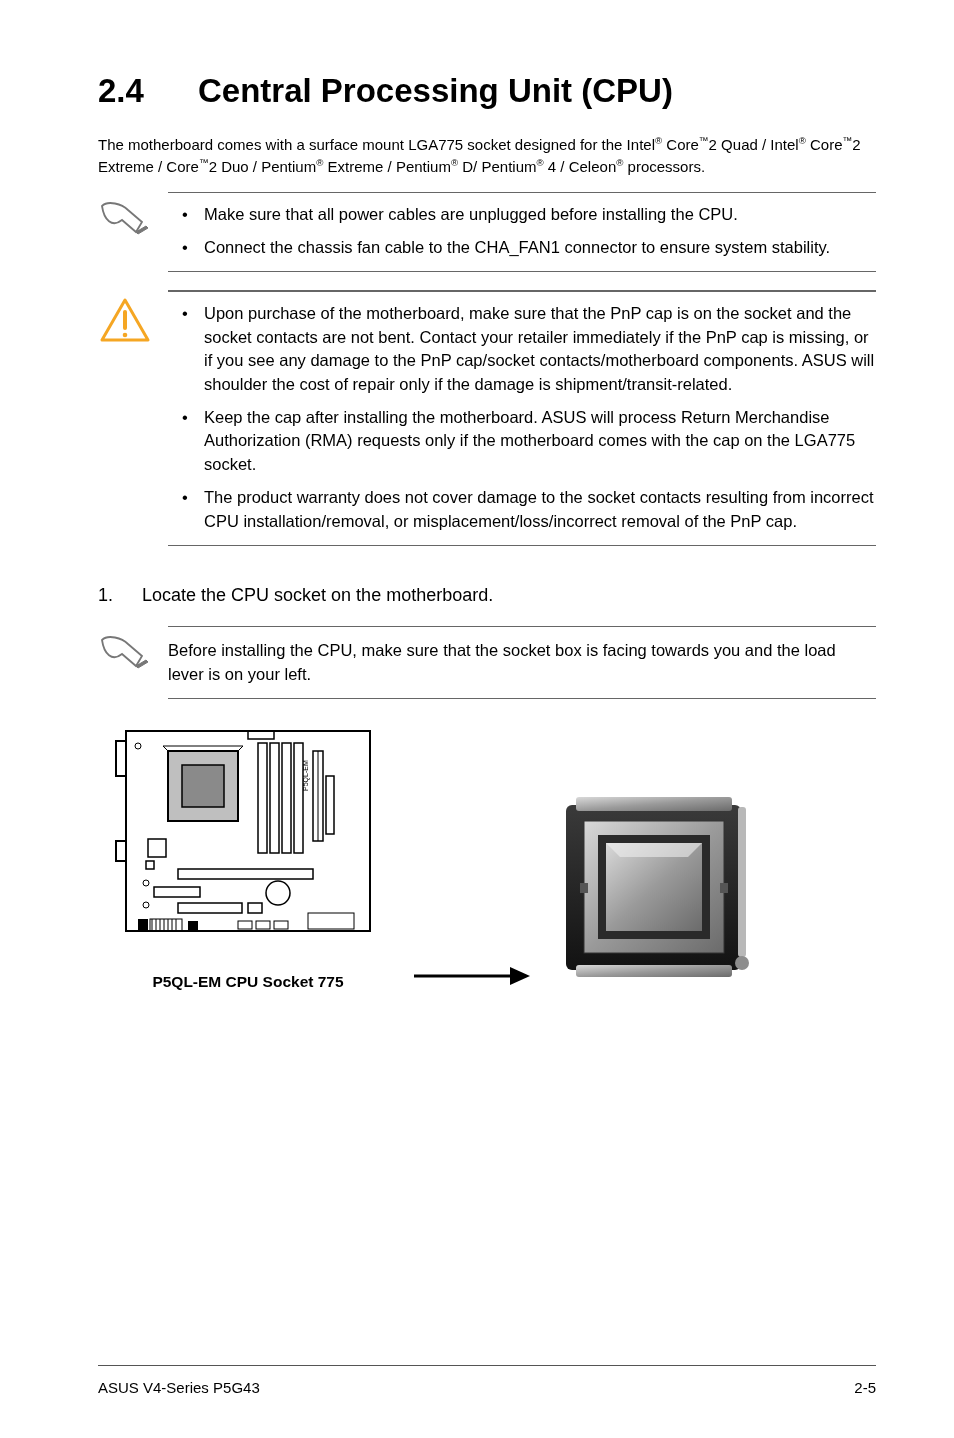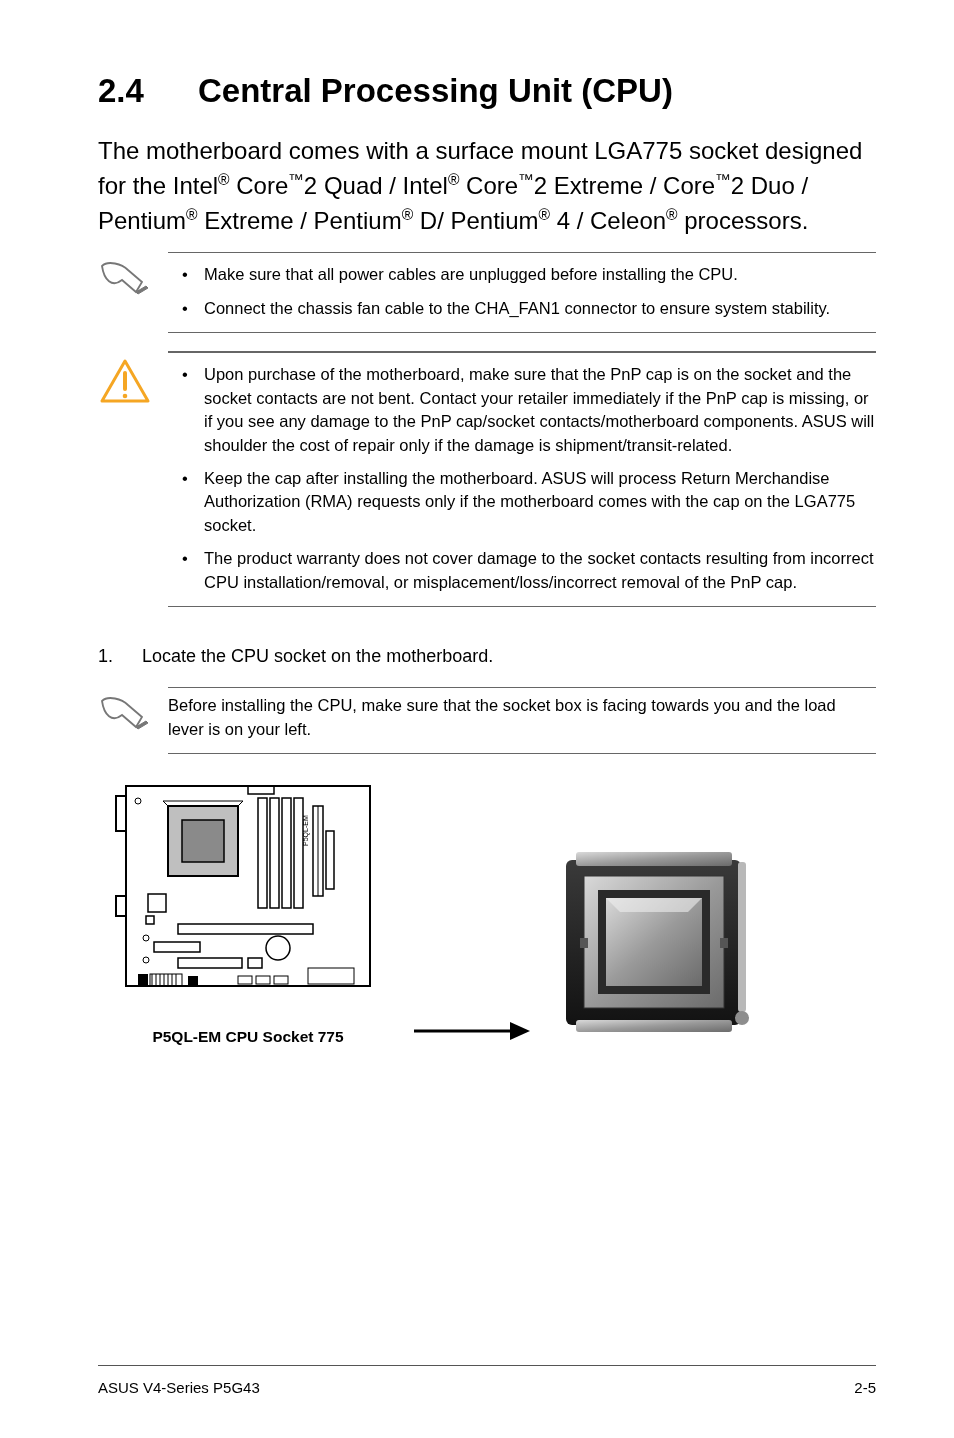--- a/index.html
+++ b/index.html
@@ -19,21 +19,21 @@
       margin-bottom: 24px;
     }
     .h1 .num { display: inline-block; width: 100px; }
     .h2 {
       font-size: 24px;
       font-weight: bold;
       margin-bottom: 18px;
     }
     .h2 .num { display: inline-block; width: 102px; }
     .bodytext {
-      font-size: 24px;
+      font-size: 15px;
       line-height: 1.45;
       margin-bottom: 14px;
     }
     sup { font-size: 0.65em; vertical-align: super; line-height: 0; }
 
     .notice-block {
       display: flex;
       gap: 16px;
       margin: 8px 0 10px 0;
     }
@@ -61,21 +61,21 @@
     .bullet-list li:last-child { margin-bottom: 0; }
     .bullet-list li::before {
       content: "•";
       position: absolute;
       left: 14px;
       top: 0;
     }
     .single-note {
       border-top: 1px solid #666;
       border-bottom: 1px solid #666;
-      padding: 6px 0 12px 0;
+      padding: 12px 0 12px 0;
       flex: 1;
       font-size: 16.5px;
       line-height: 1.42;
     }
 
     .sub-section { margin-top: 36px; }
     .step {
       display: flex;
       font-size: 18px;
       line-height: 1.45;

